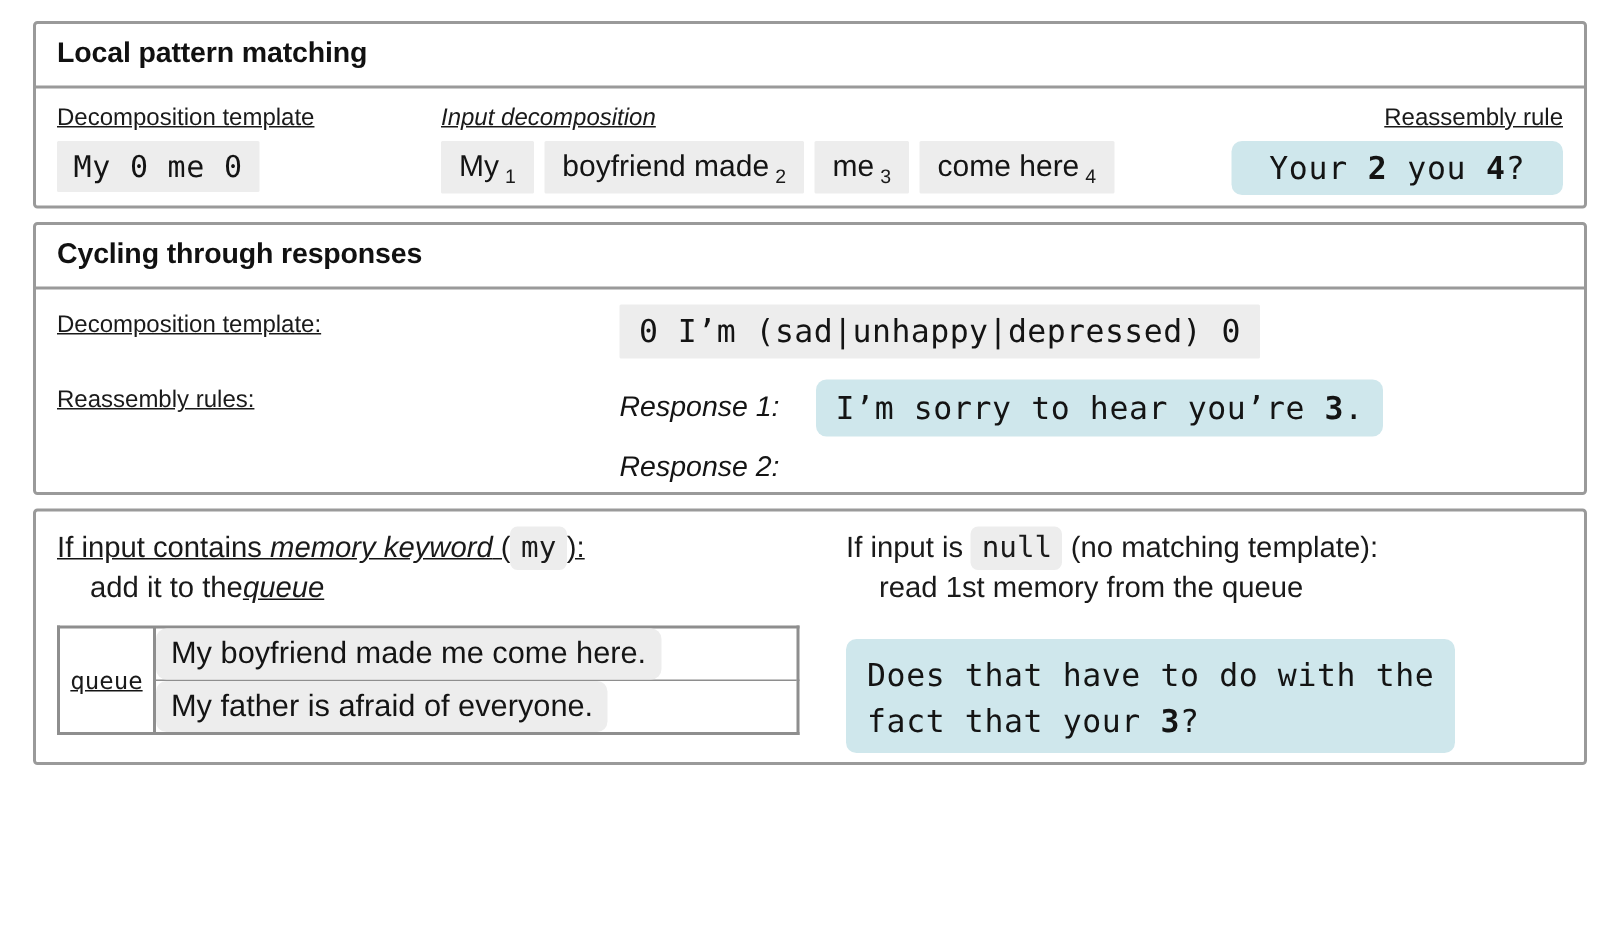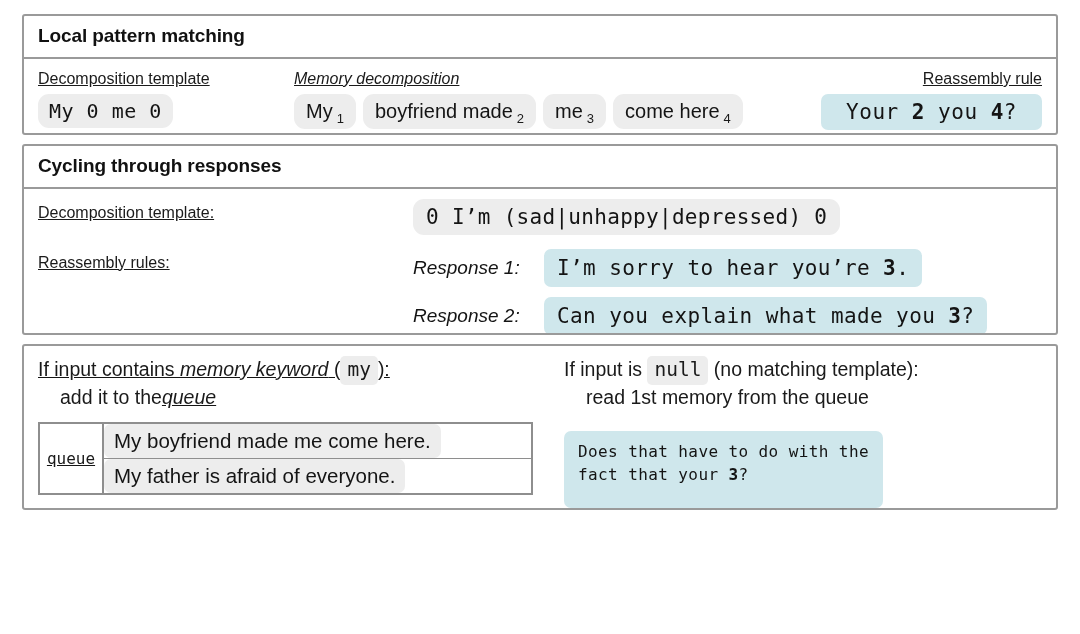--- a/index.html
+++ b/index.html
@@ -56,21 +56,21 @@
     text-decoration: underline;
   }
   .lbl.it { font-style: italic; }
 
   .mono {
     font-family: "DejaVu Sans Mono", "Liberation Mono", monospace;
   }
 
   .chip-gray {
     background: #ededed;
-    border-radius: 11px;
+    border-radius: 1px;
     padding: 5px 11px;
     display: inline-block;
   }
   .chip-teal {
     background: #cfe7ec;
     border-radius: 7px;
     padding: 5px 11px;
     display: inline-block;
   }
   .inline-gray {
@@ -201,42 +201,42 @@
     font-size: 20.5px;
     display: inline-block;
     white-space: nowrap;
   }
 
   .p3-out {
     margin-top: 20px;
     background: #cfe7ec;
     border-radius: 7px;
     display: inline-block;
-    padding: 9px 14px 22px 14px;
-    font-size: 16px;
+    padding: 9px 14px 6px 14px;
+    font-size: 21px;
     letter-spacing: 0.4px;
     line-height: 1.45;
   }
   .p3-out .l2 { display: block; }
 </style>
 </head>
 <body>
 
 <div class="page">
 
   <section class="panel">
     <div class="panel-head">Local pattern matching</div>
     <div class="panel-body">
 
       <div class="p1-row">
         <div class="p1-col-a">
           <div class="lbl p1-labels">Decomposition template</div>
         </div>
         <div class="p1-col-b">
-          <div class="lbl it p1-labels">Memory decomposition</div>
+          <div class="lbl it p1-labels">Input decomposition</div>
         </div>
         <div class="p1-col-c">
           <div class="lbl p1-labels">Reassembly rule</div>
         </div>
       </div>
 
       <div class="p1-row">
         <div class="p1-col-a">
           <span class="chip-gray mono tmpl-chip">My 0 me 0</span>
         </div>
@@ -276,21 +276,20 @@
         </div>
         <div>
 
           <div class="resp-row">
             <span class="resp-label">Response 1:</span>
             <span class="chip-teal mono resp-text"><span>I’m sorry to hear you’re </span><b class="num">3</b><span>.</span></span>
           </div>
 
           <div class="resp-row">
             <span class="resp-label">Response 2:</span>
-            <span class="chip-teal mono resp-text"><span>Can you explain what made you </span><b class="num">3</b><span>?</span></span>
           </div>
 
         </div>
       </div>
 
     </div>
   </section>
 
   <section class="panel">
     <div class="panel-body">

